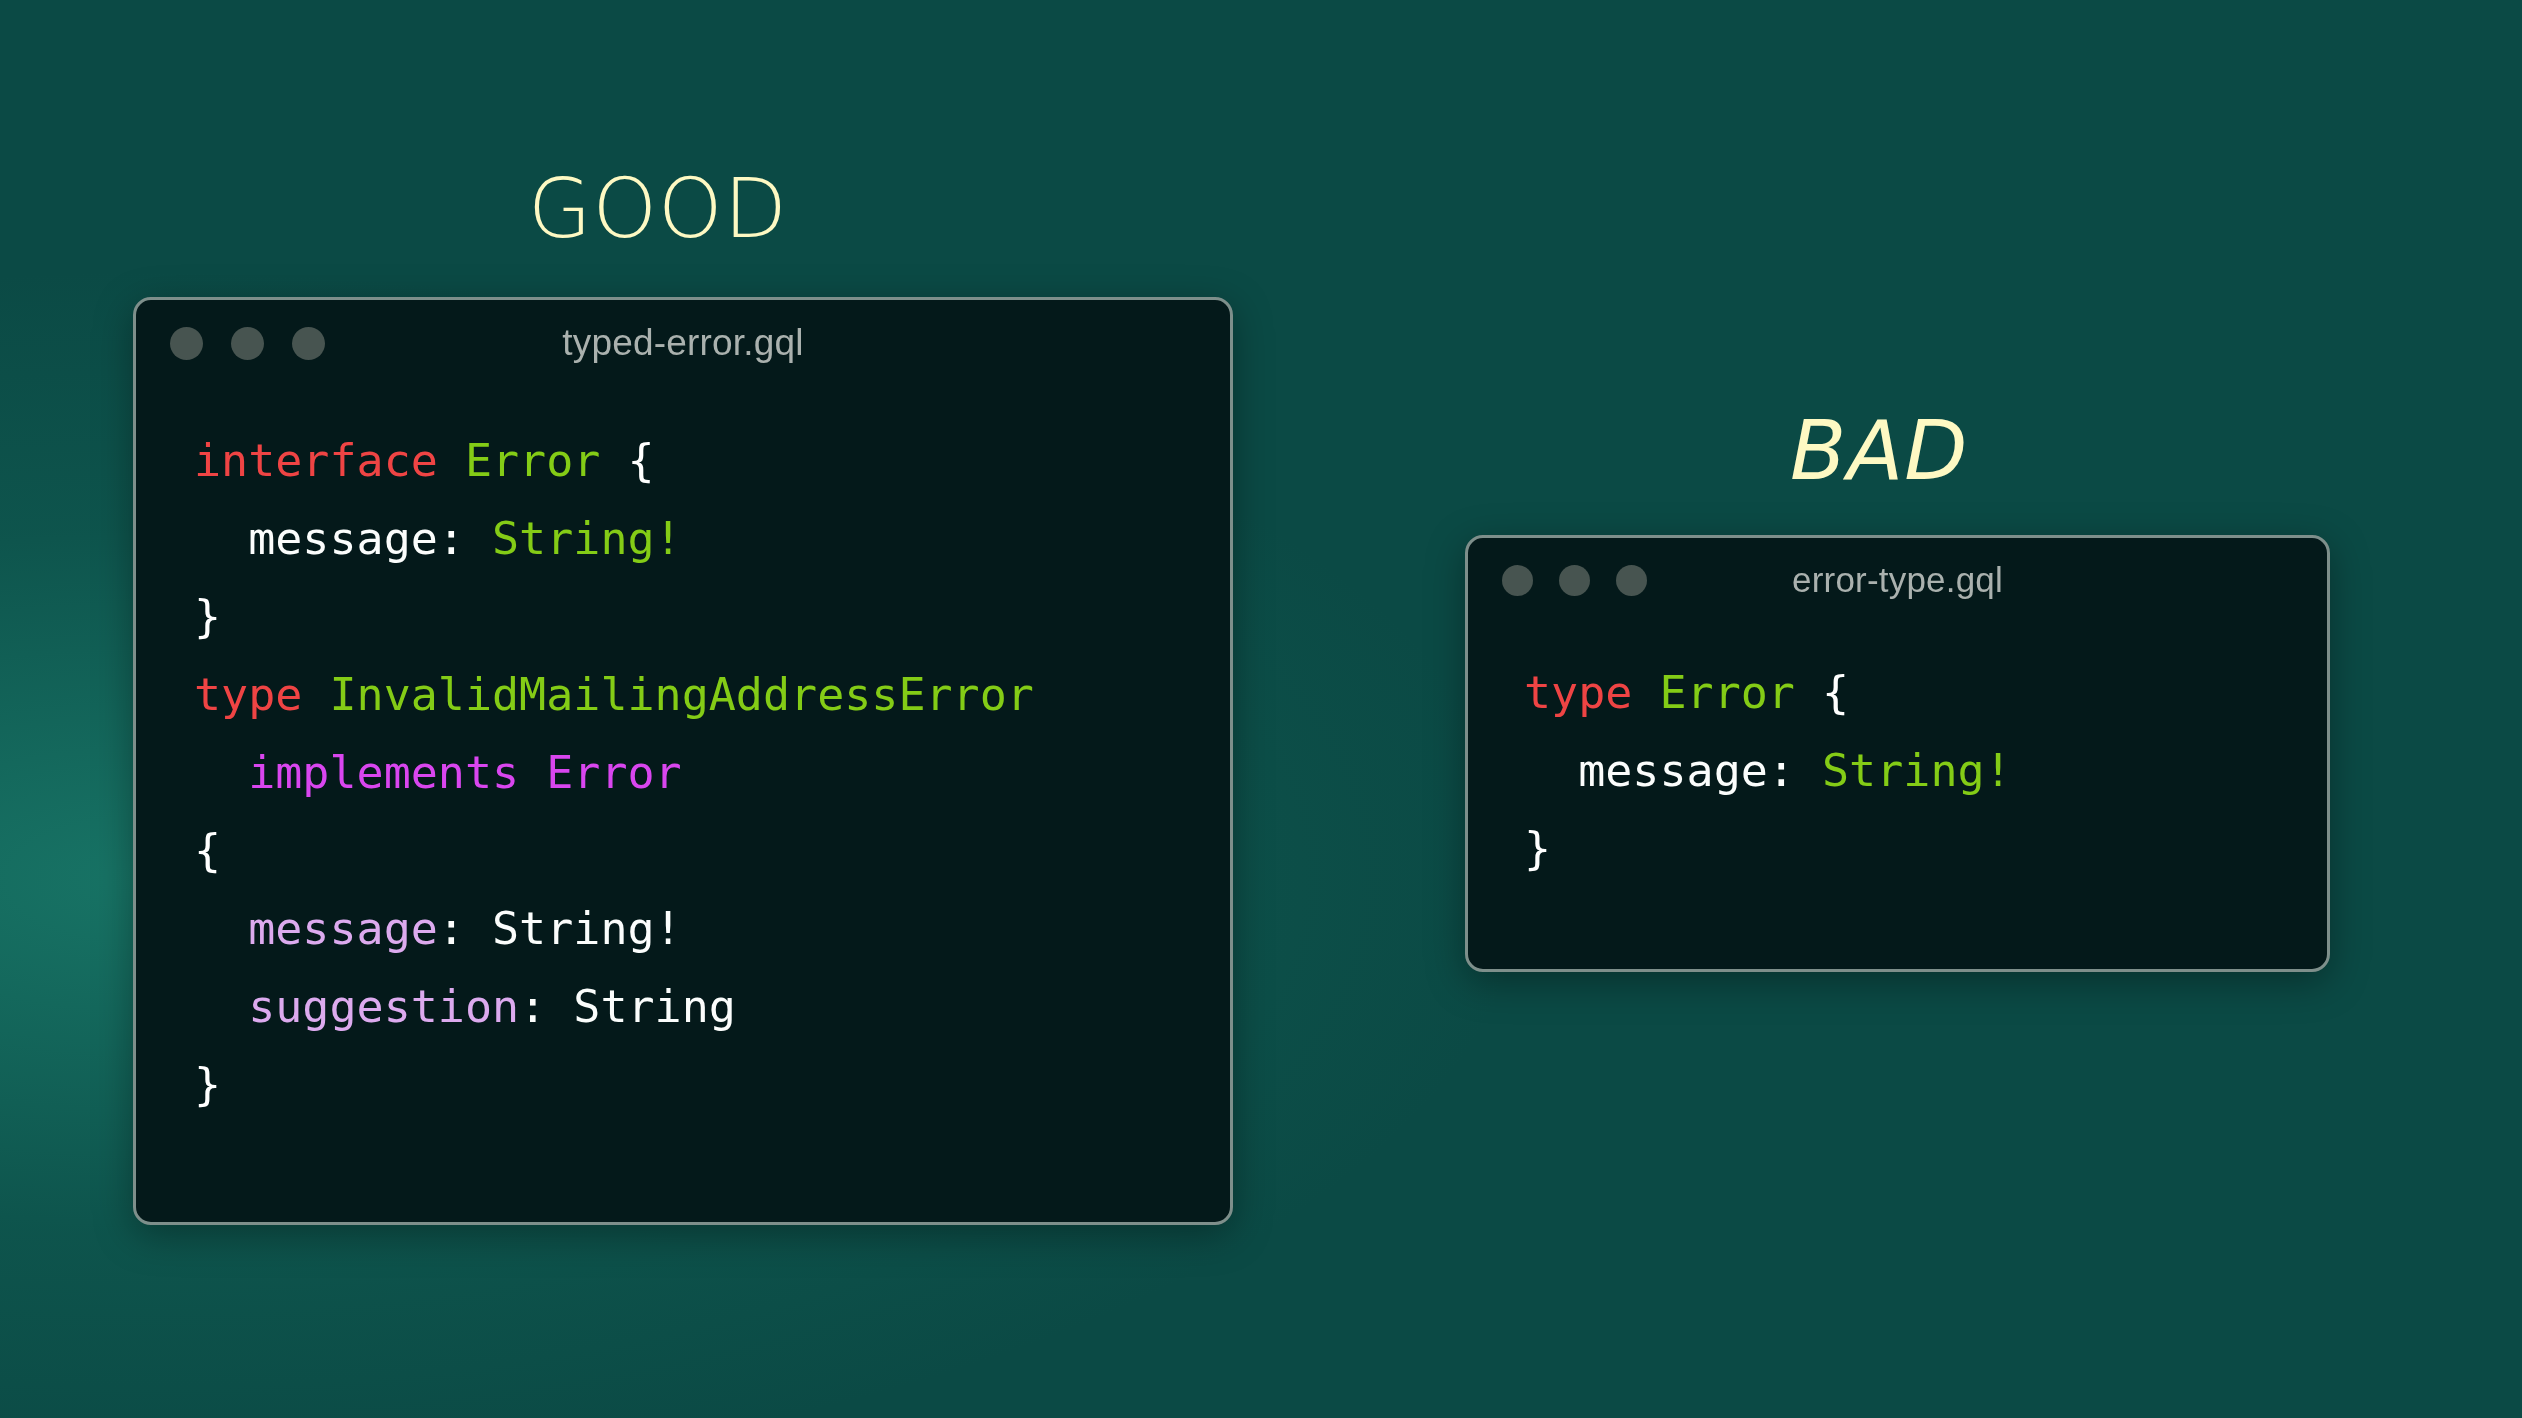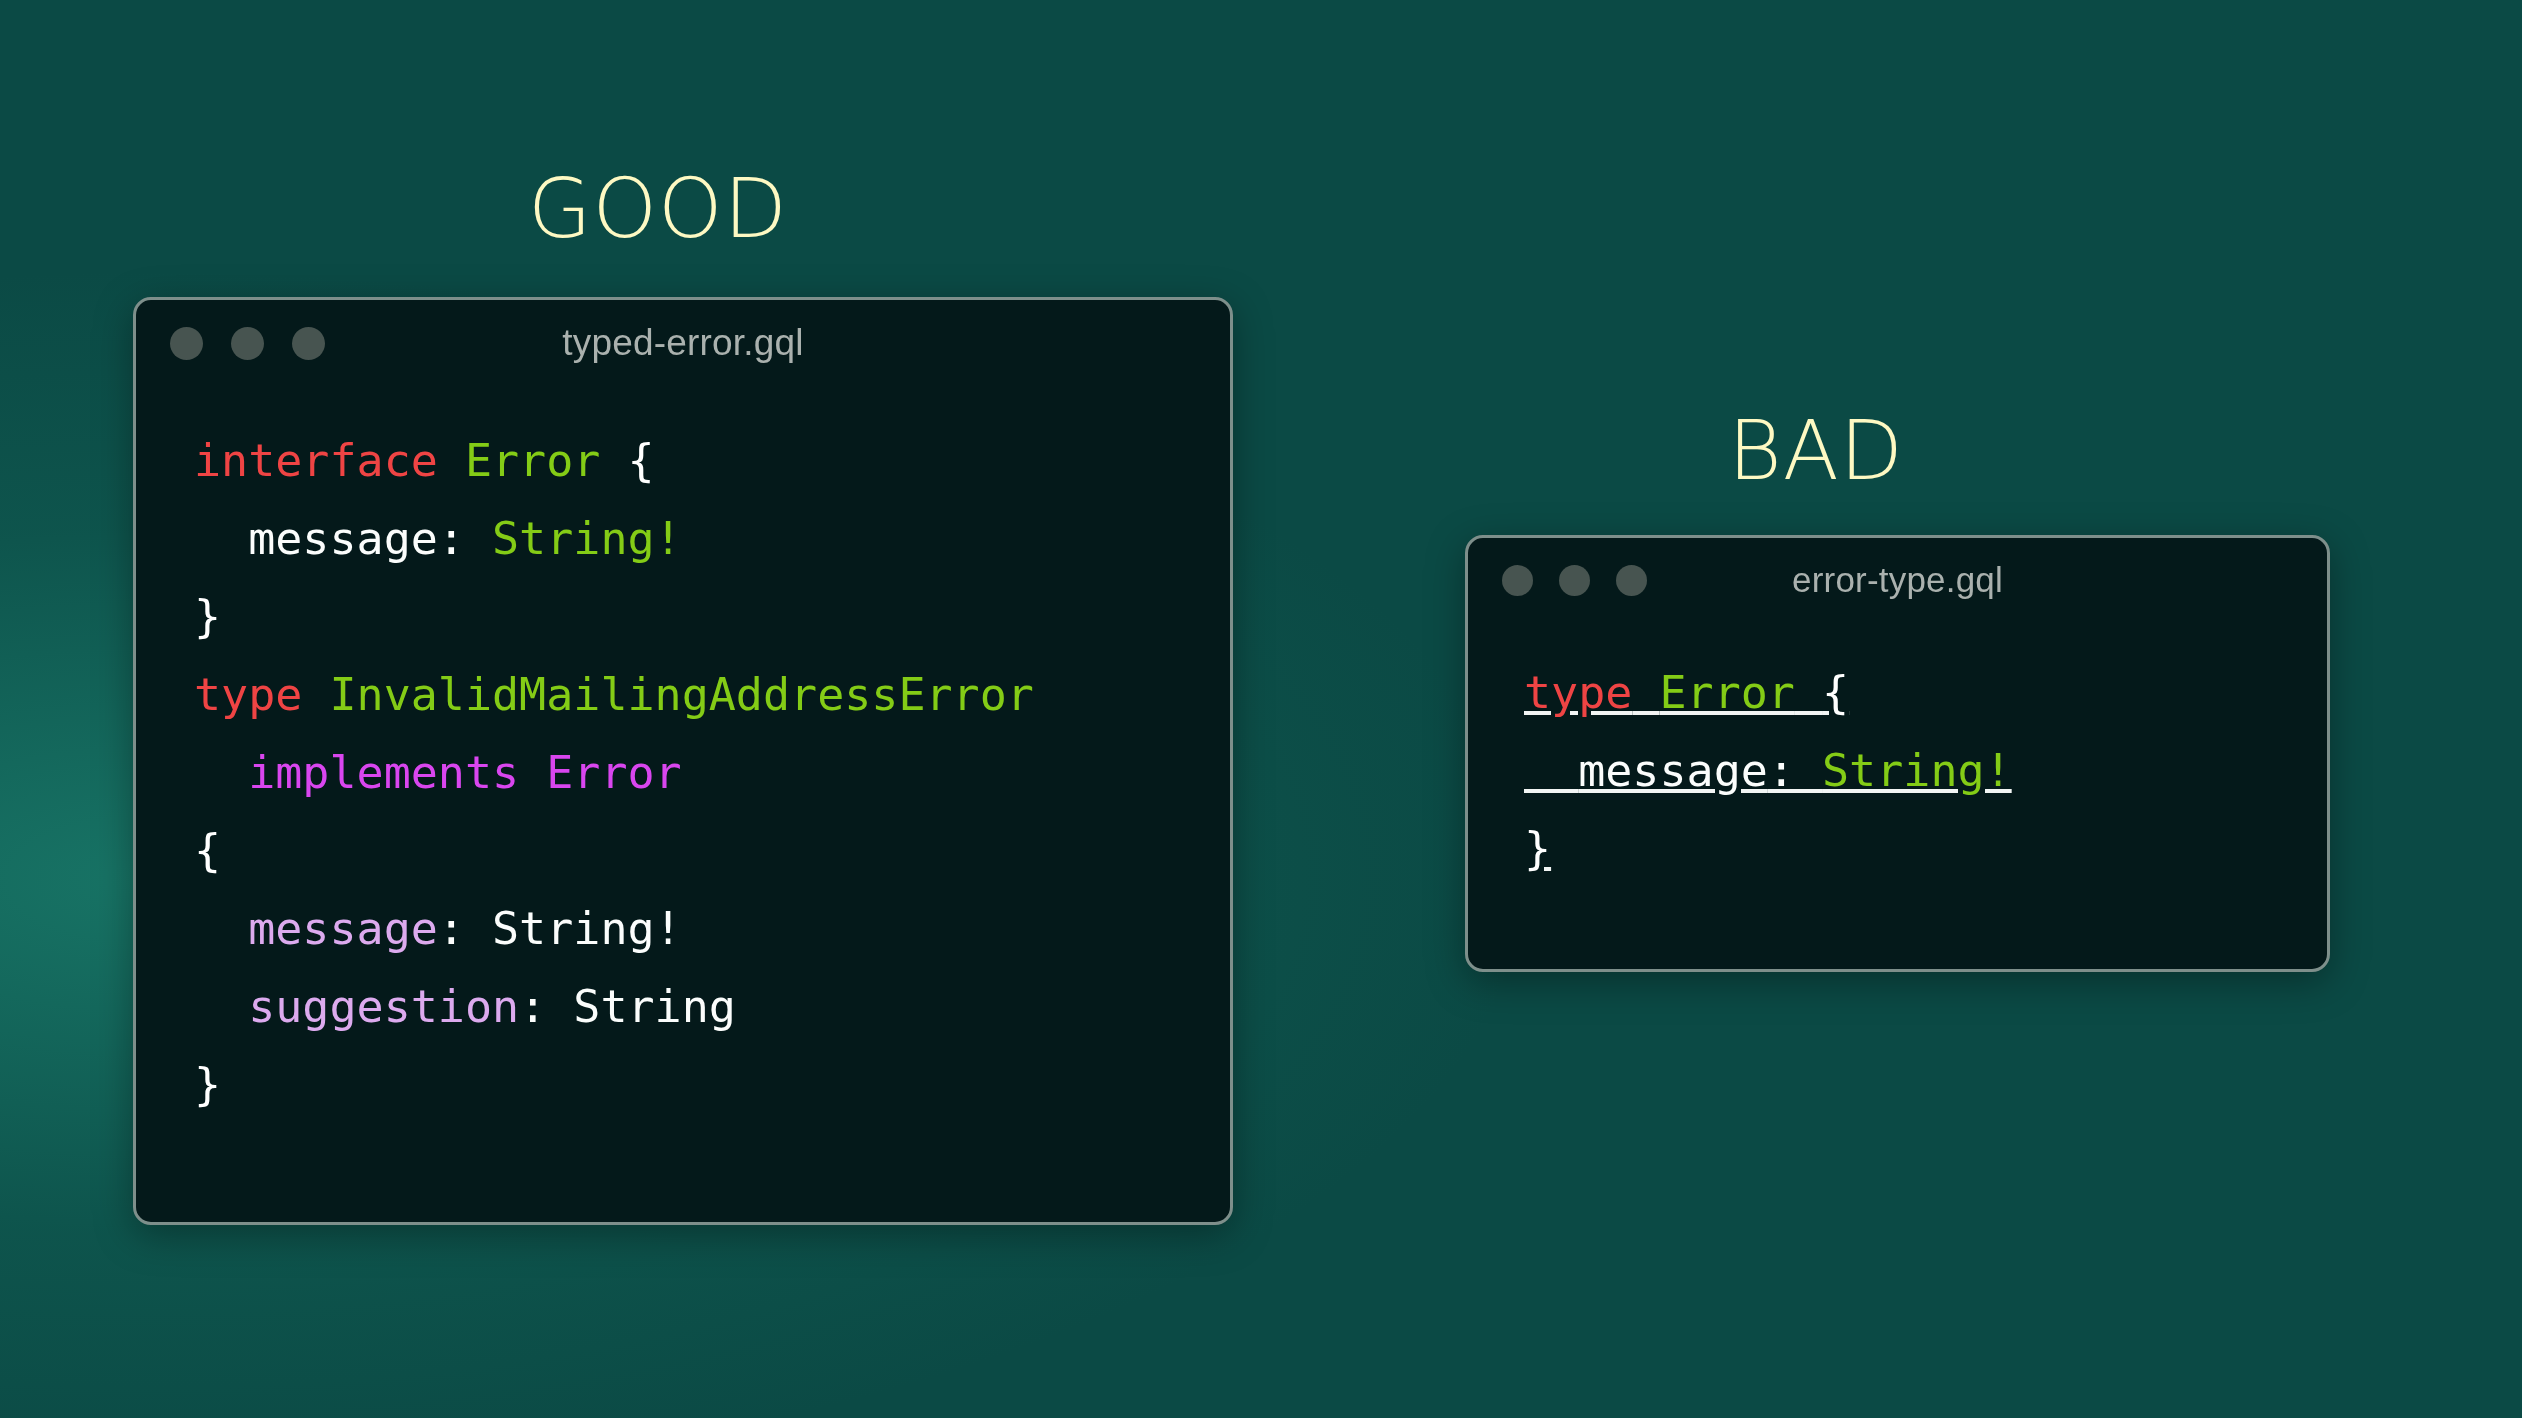--- a/index.html
+++ b/index.html
@@ -85,33 +85,33 @@
     position: absolute;
     color: #fef9c3;
     font-weight: 300;
     font-family: "DejaVu Sans", sans-serif;
     letter-spacing: 1px;
     white-space: nowrap;
   }
 
   
   #label-good { left: 528px; top: 168px;  font-size: 82px; line-height: 1; }
-  #label-bad  { left: 1728px; top: 410px; font-size: 82px; line-height: 1; }
+  #label-bad  { left: 1790px; top: 410px; font-size: 82px; line-height: 1; font-style: italic; }
 
   #panel-good { left: 133px; top: 297px; width: 1100px; height: 928px; }
   #panel-good .titlebar { height: 86px; padding: 0 34px; }
   #panel-good .dot { width: 33px; height: 33px; margin-right: 28px; }
   #panel-good .filename { font-size: 37px; }
   #panel-good .code { margin: 36px 0 0 58px; font-size: 45px; line-height: 78px; }
 
   #panel-bad { left: 1465px; top: 535px; width: 865px; height: 437px; }
   #panel-bad .titlebar { height: 84px; padding: 12px 34px; }
   #panel-bad .dot { width: 31px; height: 31px; margin-right: 26px; }
   #panel-bad .filename { font-size: 35px; }
-  #panel-bad .code { margin: 32px 0 0 56px; font-size: 45px; line-height: 78px; text-decoration: underline; }
+  #panel-bad .code { margin: 32px 0 0 56px; font-size: 45px; line-height: 78px; }
 </style>
 <style>
   .t-kw{color:#ef4444;}
   .t-type{color:#84cc16;}
   .t-impl{color:#d946ef;}
   .t-field{color:#dcaaee;}
   .t-plain{color:#fbfdfc;}
   .t-punc{color:#ffffff;}
   .panel{background:#04191a;border-color:#7e8f8b;}
   .dot{background:#475450;}

